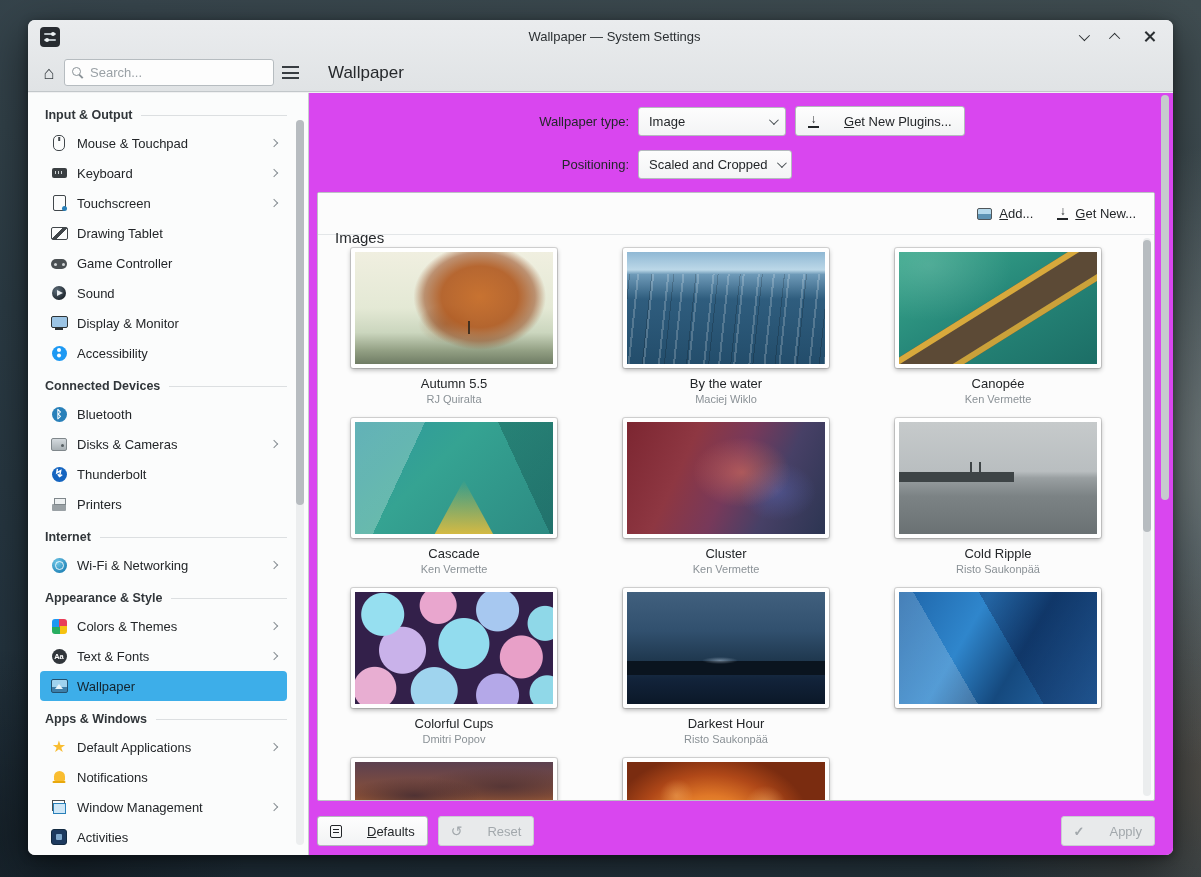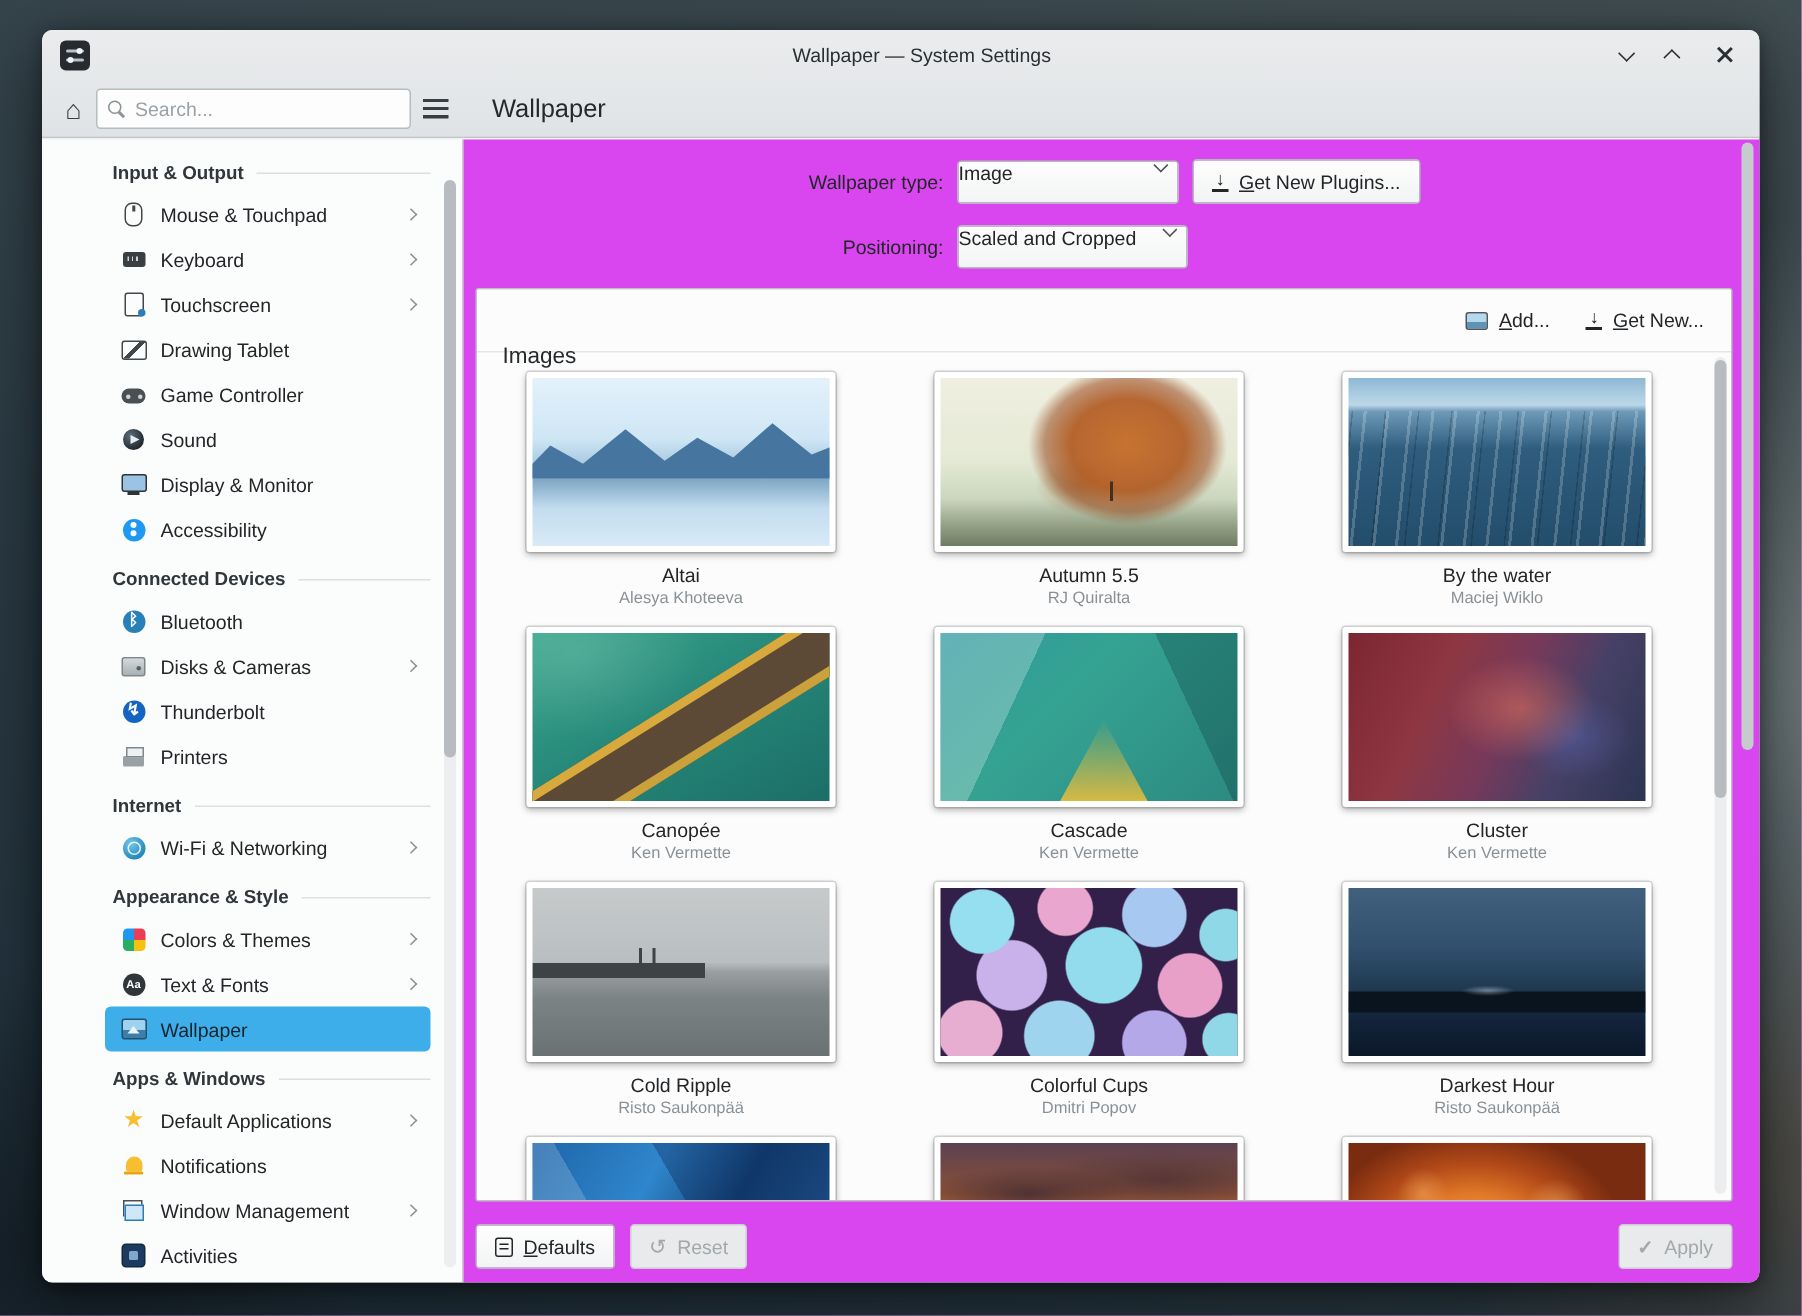--- a/index.html
+++ b/index.html
@@ -48,21 +48,21 @@
   .search-input{border:none;outline:none;background:transparent;font:13px "Liberation Sans",sans-serif;color:#232629;flex:1;min-width:0;}
   .search-input::placeholder{color:#9aa1a6;}
   .menu-btn{width:30px;height:28px;border:none;background:transparent;display:flex;align-items:center;justify-content:center;cursor:pointer;}
   .bars{width:17px;height:13px;background:linear-gradient(#383d42 0 2px,transparent 2px 5.5px,#383d42 5.5px 7.5px,transparent 7.5px 11px,#383d42 11px 13px);}
   .page-title{font-size:17px;color:#26292c;padding-left:19px;}
 
   
   .body-zone{position:absolute;top:73px;left:0;right:0;bottom:0;display:flex;}
 
   .sidebar{width:281px;background:#fbfcfc;border-right:1px solid #c9cdd0;position:relative;flex:none;overflow:hidden;}
-  .side-scroll{position:absolute;top:4px;left:0;right:15px;bottom:0;overflow:hidden;margin-left:30px;}
+  .side-scroll{position:absolute;top:4px;left:0;right:15px;bottom:0;overflow:hidden;}
   .side-section{margin-top:2px;}
   .section-head{display:flex;align-items:center;gap:9px;padding:9px 6px 6px 17px;}
   .section-label{font-size:12.5px;font-weight:bold;color:#31363a;white-space:nowrap;}
   .section-rule{flex:1;height:1px;background:#dcdfe1;}
   .side-item{height:30px;display:flex;align-items:center;gap:9px;margin:0 6px 0 12px;padding:0 8px 0 10px;border-radius:4px;cursor:pointer;}
   .side-item.selected{background:#3daee9;}
   .side-label{font-size:13px;color:#232629;flex:1;white-space:nowrap;overflow:hidden;}
   .side-item.selected .side-label{color:#14242e;}
   .chev-right{width:6px;height:6px;border-right:1.5px solid #888f94;border-bottom:1.5px solid #888f94;transform:rotate(-45deg);flex:none;margin-right:2px;}
   .side-scrollbar{position:absolute;top:27px;right:4px;width:8px;bottom:10px;background:#eceeef;border-radius:4px;cursor:pointer;}
@@ -108,28 +108,28 @@
   .ic-winmgmt::before{content:"";position:absolute;width:11px;height:9px;border:1.6px solid #4a4f52;background:#fdfdfd;top:2px;left:2px;}
   .ic-winmgmt::after{content:"";position:absolute;width:11px;height:9px;border:1.6px solid #2980b9;background:#cfe7f7;bottom:2px;right:2px;}
   .ic-activities::before{content:"";width:14px;height:14px;border-radius:3px;background:#1d3a5f;border:1px solid #122940;}
   .ic-activities::after{content:"";position:absolute;width:6px;height:6px;border-radius:1px;background:#7fa8cc;top:6px;left:6px;}
 
   
   .main{flex:1;position:relative;background:#d946ef;padding:13px 18px 0 8px;display:flex;flex-direction:column;}
   .form-row{display:flex;align-items:center;height:30px;margin-bottom:13px;}
   .form-label{width:312px;text-align:right;font-size:13px;color:#232629;margin-right:9px;flex:none;}
   .combo{height:29px;border:1px solid #b4babe;border-radius:3px;background:linear-gradient(#fdfdfd,#f3f4f5);
-    display:inline-flex;align-items:flex-start;font-size:13px;color:#232629;cursor:pointer;}
+    display:inline-flex;align-items:center;padding-left:10px;font-size:13px;color:#232629;cursor:pointer;}
   .combo-val{flex:1;white-space:nowrap;}
   .combo-arrow{width:26px;display:flex;align-items:center;justify-content:center;flex:none;}
   .combo-arrow::before{content:"";width:6px;height:6px;border-right:1.5px solid #4a5054;border-bottom:1.5px solid #4a5054;transform:rotate(45deg) translateY(-2px);}
   .combo.w-type{width:148px;}
   .combo.w-pos{width:154px;}
   .btn{height:30px;border:1px solid #b4babe;border-radius:3px;background:linear-gradient(#fefefe,#f2f3f4);
-    display:inline-flex;align-items:center;gap:7px;padding:0 12px;font-family:inherit;font-size:13px;color:#232629;cursor:pointer;}
+    display:inline-flex;align-items:center;gap:25px;padding:0 12px;font-family:inherit;font-size:13px;color:#232629;cursor:pointer;}
   .btn.disabled{color:#a2a8ac;background:#e8eaeb;border-color:#c9ced1;cursor:default;}
   .get-plugins{margin-left:9px;}
   .dl-icon{width:11px;height:13px;position:relative;flex:none;}
   .dl-icon::before{content:"↓";position:absolute;top:-2px;left:50%;transform:translateX(-50%);font-size:12px;line-height:12px;}
   .dl-icon::after{content:"";position:absolute;bottom:0;left:0;right:0;height:1.6px;background:currentColor;}
 
   .frame{height:609px;border:1px solid #bcc1c5;border-radius:2px;background:#fcfcfc;position:relative;overflow:hidden;flex:none;}
   .frame-header{height:42px;display:flex;align-items:center;padding:0 8px 0 17px;border-bottom:1px solid #e3e6e8;background:#fcfcfc;position:relative;z-index:2;gap:4px;}
   .frame-title{font-size:15px;color:#26292c;flex:1;margin-top:47px;}
   .flat-btn{height:28px;border:none;background:transparent;display:inline-flex;align-items:center;gap:7px;font-family:inherit;font-size:13px;color:#232629;padding:0 10px;border-radius:3px;cursor:pointer;}
@@ -448,27 +448,20 @@
               <span class="add-img-icon"></span>
               <span><u>A</u>dd...</span>
             </button>
             <button class="flat-btn">
               <span class="dl-icon"></span>
               <span><u>G</u>et New...</span>
             </button>
           </div>
           <div class="grid-viewport">
             <div class="wp-grid">
-  <div class="wp-cell">
-    <div class="wp-thumb">
-                    <div class="wp-art art-altai"></div>
-                  </div>
-    <div class="wp-name">Altai</div>
-    <div class="wp-author">Alesya Khoteeva</div>
-  </div>
 
   <div class="wp-cell">
     <div class="wp-thumb">
                     <div class="wp-art art-autumn"></div>
                   </div>
     <div class="wp-name">Autumn 5.5</div>
     <div class="wp-author">RJ Quiralta</div>
   </div>
 
   <div class="wp-cell">

